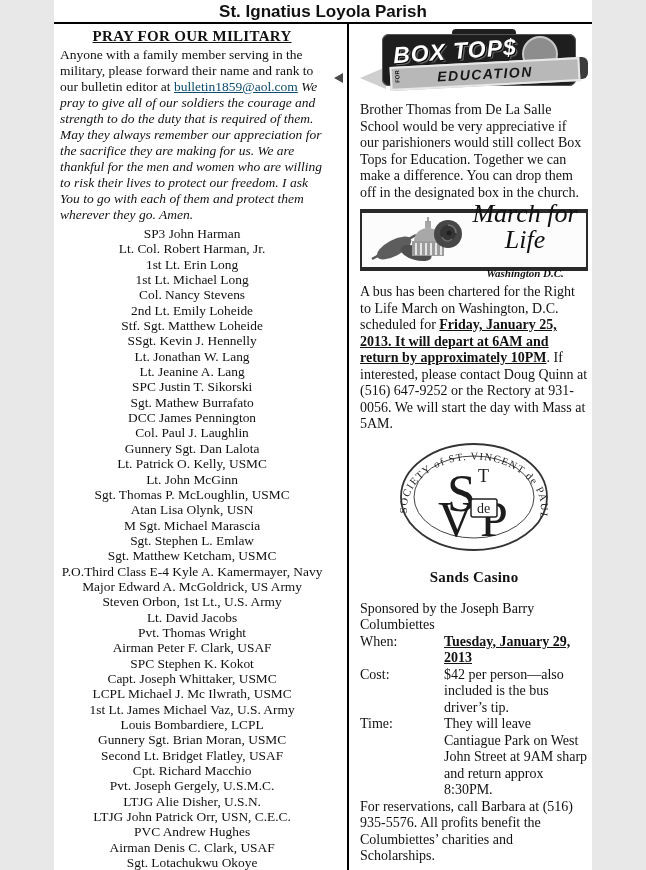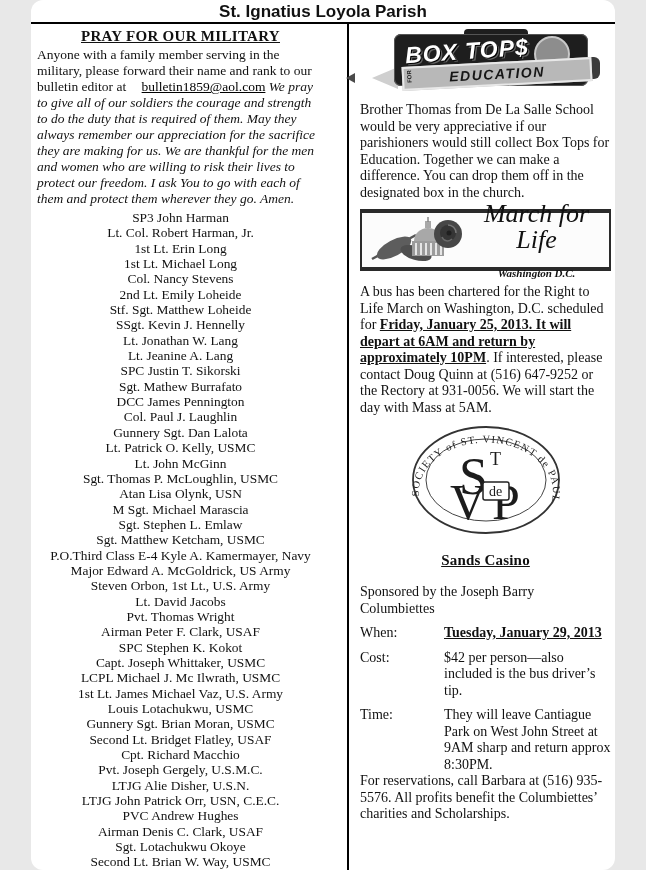--- a/index.html
+++ b/index.html
@@ -1,39 +1,39 @@
 <!DOCTYPE html>
 <html><head>
 <meta charset="utf-8">
 <style>
   html,body { margin:0; padding:0; background:#e8e8e8; }
   .page {
-    width:584px; height:870px; margin:0 auto; background:#ffffff;
+    width:538px; height:870px; margin:0 auto; background:#ffffff;
     font-family:"Liberation Serif", serif; color:#111;
-    overflow:hidden; position:relative; box-sizing:border-box;border-radius:12px;
+    overflow:hidden; position:relative; box-sizing:border-box;
   }
   .page-header { padding-top:1px; }
   .page-title {
     font-family:"Liberation Sans", sans-serif; font-size:17px; font-weight:bold;
     text-align:center; margin:0; line-height:21px;
   }
   .title-rule { height:0; border-bottom:2px solid #000; }
 
   .columns { display:flex; height:846px; }
   .col-left  { width:316px; box-sizing:border-box; padding:3px 23px 0 6px; }
   .divider   { width:2px; background:#000; }
   .col-right { flex:1; box-sizing:border-box; padding:3px 4px 0 11px; }
 
   
   .military-heading {
     font-size:15px; font-weight:bold; text-decoration:underline;
     text-align:center; margin:1px 0 2px; letter-spacing:.3px;
   }
   .intro { font-size:13.5px; line-height:16px; margin:0; }
-  .email-link { color:#000000; text-decoration:underline; cursor:pointer;margin-left:12px; }
+  .email-link { color:#0c4a6e; text-decoration:underline; cursor:pointer; }
   .prayer { font-style:italic; }
   .names { text-align:center; font-size:13.4px; line-height:15.35px; margin-top:3px; }
 
   
   .rc-para { font-size:14px; line-height:16.5px; margin:0 0 8px; }
   .bold-ul { font-weight:bold; text-decoration:underline; }
 
   
   .boxtops-wrap { display:flex; justify-content:center; margin:2px 0 9px; }
   .boxtops { position:relative; width:228px; height:64px; }
@@ -71,24 +71,24 @@
   .march-text { flex:1; text-align:center; }
   .march-title { font-size:26px; font-weight:normal; font-style:italic; line-height:26px; }
   .march-sub { font-family:Liberation Serif, serif; font-size:11px; font-weight:bold;
                font-style:italic; margin-top:14px; }
 
   
   .svdp-wrap { display:flex; justify-content:center; margin:8px 0 10px; }
 
   
   .sands-heading { text-align:center; font-size:15px; font-weight:bold;
-                   text-decoration:underline; margin:16px 0 15px; letter-spacing:.2px; }
+                   margin:16px 0 15px; letter-spacing:.2px; }
   .sponsor-line { font-size:14px; line-height:16.5px; margin:0; }
   .sands-rows { font-size:14px; line-height:16.5px; }
-  .srow { display:flex;margin-top:8px; }
+  .srow { display:flex; }
   .srow-label { width:84px; flex:none; }
   .srow-value { flex:1; }
   .when-value { font-weight:bold; text-decoration:underline; }
   .sands-footer { font-size:14px; line-height:16.5px; margin:0; }
 </style>
 </head>
 <body>
 
 <div class="page">
 
@@ -132,21 +132,21 @@
           <div class="name-line">P.O.Third Class E-4 Kyle A. Kamermayer, Navy</div>
           <div class="name-line">Major Edward A. McGoldrick, US Army</div>
           <div class="name-line">Steven Orbon, 1st Lt., U.S. Army</div>
           <div class="name-line">Lt. David Jacobs</div>
           <div class="name-line">Pvt. Thomas Wright</div>
           <div class="name-line">Airman Peter F. Clark, USAF</div>
           <div class="name-line">SPC Stephen K. Kokot</div>
           <div class="name-line">Capt. Joseph Whittaker, USMC</div>
           <div class="name-line">LCPL Michael J. Mc Ilwrath, USMC</div>
           <div class="name-line">1st Lt. James Michael Vaz, U.S. Army</div>
-          <div class="name-line">Louis Lotachukwu, USMC</div>
+          <div class="name-line">Louis Bombardiere, LCPL</div>
           <div class="name-line">Gunnery Sgt. Brian Moran, USMC</div>
           <div class="name-line">Second Lt. Bridget Flatley, USAF</div>
           <div class="name-line">Cpt. Richard Macchio</div>
           <div class="name-line">Pvt. Joseph Gergely, U.S.M.C.</div>
           <div class="name-line">LTJG Alie Disher, U.S.N.</div>
           <div class="name-line">LTJG John Patrick Orr, USN, C.E.C.</div>
           <div class="name-line">PVC Andrew Hughes</div>
           <div class="name-line">Airman Denis C. Clark, USAF</div>
           <div class="name-line">Sgt. Lotachukwu Okoye</div>
           <div class="name-line">Second Lt. Brian W. Way, USMC</div>

